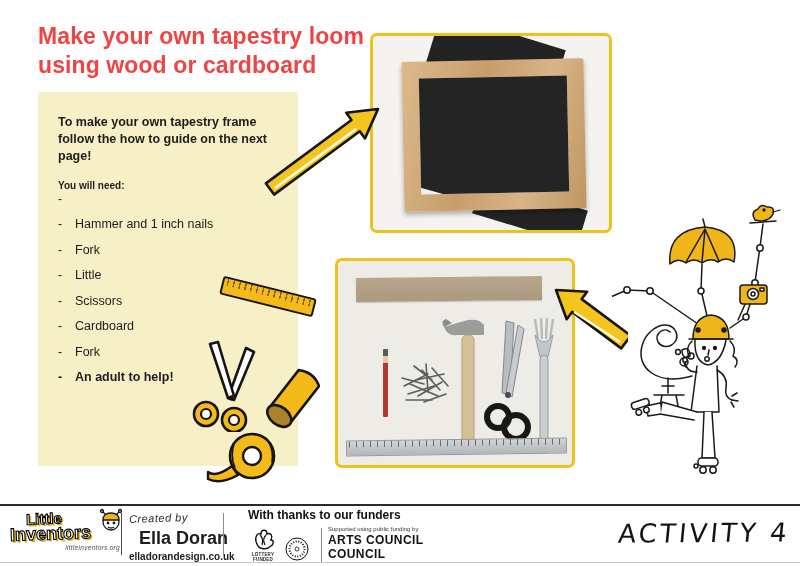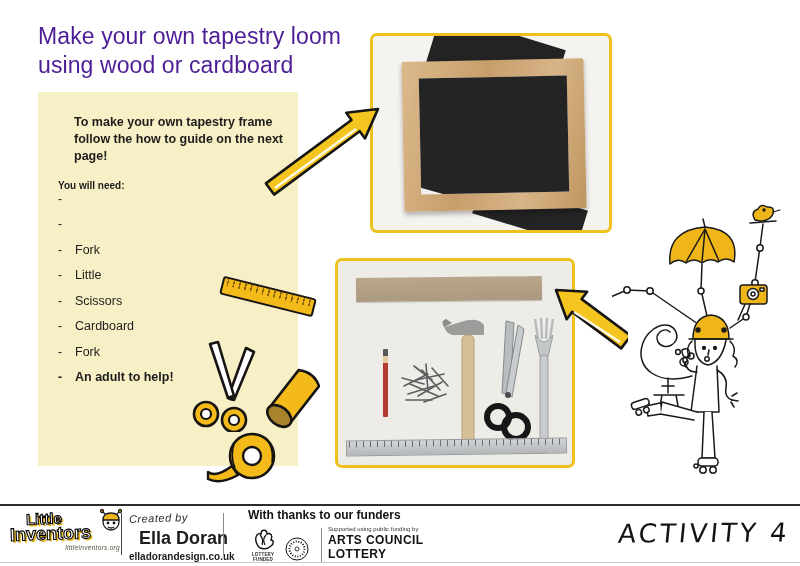--- a/index.html
+++ b/index.html
@@ -1,25 +1,25 @@
 <!DOCTYPE html>
 <html><head>
 <meta charset="utf-8">
 <style>
   * { margin:0; padding:0; box-sizing:border-box; }
   html,body { width:800px; height:566px; }
   body { font-family:"Liberation Sans", sans-serif; background:#ffffff; position:relative; overflow:hidden; color:#1d1d1b; }
   .page { position:absolute; inset:0; width:800px; height:566px; background:#fff; }
 
   
-  .title { position:absolute; left:38px; top:22px; width:345px; font-size:23px; font-weight:normal; line-height:1.28; color:#4c1d95; letter-spacing:0.1px; }
+  .title { position:absolute; left:38px; top:22px; width:345px; font-size:23px; font-weight:bold; line-height:1.28; color:#ef4444; letter-spacing:0.1px; }
 
   
   .materials-box { position:absolute; left:38px; top:92px; width:260px; height:374px; background:#f7efc6; padding:22px 20px 18px 20px; z-index:1; }
-  .materials-box .intro { font-size:12.5px; font-weight:bold; line-height:1.35; margin-bottom:15px; width:215px;margin-left:16px; }
+  .materials-box .intro { font-size:12.5px; font-weight:bold; line-height:1.35; margin-bottom:15px; width:215px; }
   .materials-box .need-heading { font-size:10px; font-weight:bold; }
   .materials-box ul { list-style:none; }
   .materials-box li { display:flex; font-size:12.5px; line-height:1.32; margin-bottom:9px; }
   .materials-box li .dash { width:17px; flex:0 0 17px; }
   .materials-box li .itxt { width:198px; }
   .materials-box li.bold { font-weight:bold; }
 
   
   .photo { position:absolute; border:3px solid #efc11d; border-radius:7px; z-index:2; }
   .photo-frame { left:370px; top:33px; width:242px; height:200px; background:#f5f3f0; overflow:hidden; }
@@ -77,20 +77,21 @@
 
   <div class="materials-box">
     <div class="intro">To make your own tapestry frame follow the how to guide on the next page!</div>
     <div class="need-heading">You will need:</div>
     <ul>
       <li>
           <span class="dash">-</span>
         </li>
       <li>
           <span class="dash">-</span>
+          <span class="itxt">Hammer and 1 inch nails</span>
         </li>
       <li>
           <span class="dash">-</span>
           <span class="itxt">Fork</span>
         </li>
       <li>
           <span class="dash">-</span>
           <span class="itxt">Little</span>
         </li>
       <li>
@@ -327,21 +328,21 @@
         </div>
         <svg class="stamp" width="26" height="26" viewBox="0 0 26 26">
           <circle cx="13" cy="13" r="11" fill="#fff" stroke="#111" stroke-width="1"></circle>
           <circle cx="13" cy="13" r="7.5" fill="none" stroke="#111" stroke-width="2" stroke-dasharray="1,1.6"></circle>
           <circle cx="13" cy="13" r="2" fill="none" stroke="#111" stroke-width="0.8"></circle>
         </svg>
         <div class="ac-div"></div>
         <div class="ac-text">
           <div class="sup">Supported using public funding by</div>
           <div class="acl">ARTS COUNCIL</div>
-          <div class="acl">LOTTERY</div>
+          <div class="acl">COUNCIL</div>
         </div>
       </div>
     </div>
 
     <div class="activity">ACTIVITY 4</div>
   </div>
 
 </div>
 
 </body></html>

